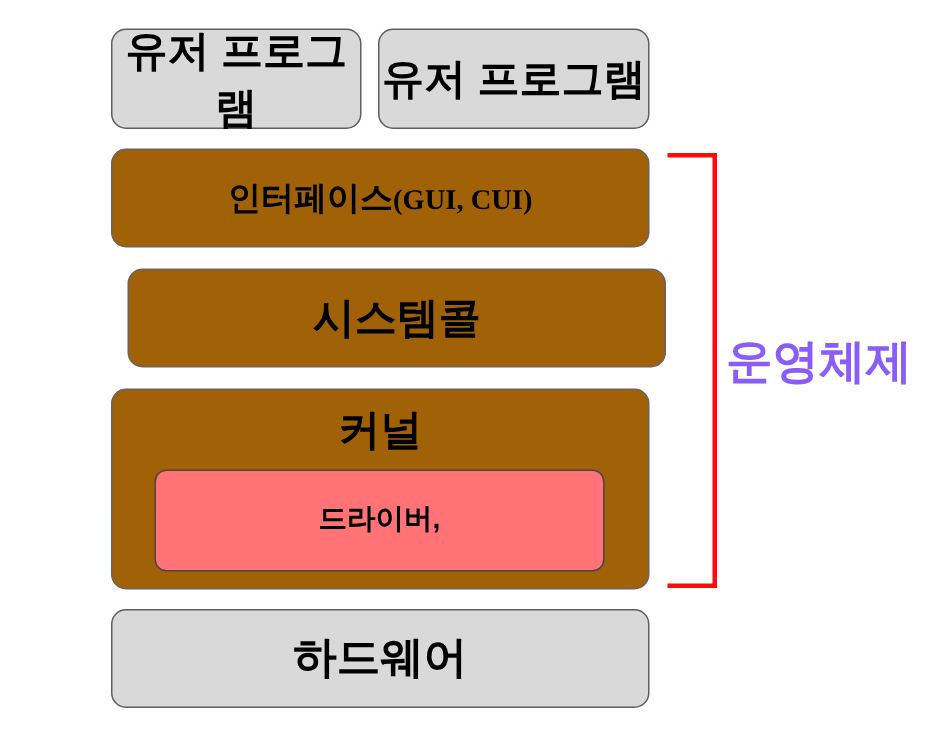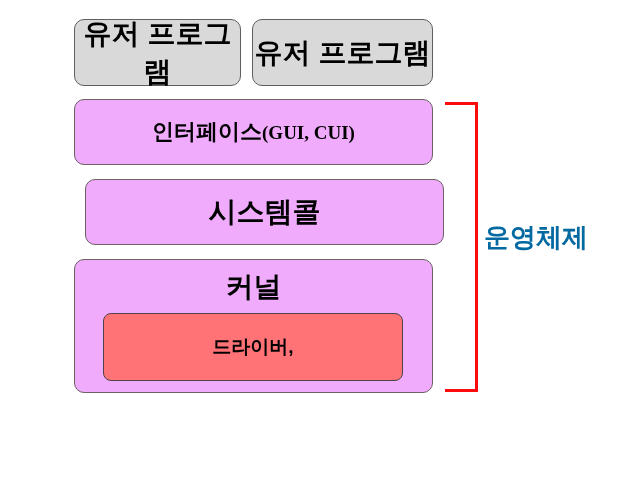--- a/index.html
+++ b/index.html
@@ -20,21 +20,21 @@
     text-align:center;
     font-weight:700;
     color:#000000;
   }
   .gray{
     background:#d9d9d9;
     border:1.5px solid #5f5f5f;
     border-radius:10px;
   }
   .pink{
-    background:#f0abfc;
+    background:#a16207;
     border:1.5px solid #6e6166;
     border-radius:10px;
   }
   .user1{left:73px;top:19px;width:167px;height:67px;font-size:28px;}
   .user2{left:251px;top:19px;width:181px;height:67px;font-size:28px;}
   .interface{left:73px;top:99px;width:359px;height:66px;font-size:22px;}
   .interface .latin{
     font-family:"Liberation Serif","DejaVu Serif",serif;
     font-size:19px;
   }
@@ -61,23 +61,24 @@
     width:33px;height:290px;
     box-sizing:border-box;
     border-top:3px solid #fb0b0b;
     border-right:3px solid #fb0b0b;
     border-bottom:3px solid #fb0b0b;
   }
   .bracket-label{
     position:absolute;
     left:483px;top:220px;
     width:120px;
-    font-size:26px;
+    text-align:center;
+    font-size:31px;
     font-weight:700;
-    color:#0369a1;
+    color:#8b5cf6;
     white-space:nowrap;
   }
 </style>
 </head>
 <body>
 
 <div class="stage">
 
   <div class="box gray user1">
     <span>유저 프로그램</span>
@@ -96,18 +97,21 @@
   </div>
 
   <div class="box pink kernel">
     <span>커널</span>
   </div>
 
   <div class="box driver">
     <div>드라이버,</div>
   </div>
 
+  <div class="box gray hardware">
+    <span>하드웨어</span>
+  </div>
 
   <div class="bracket"></div>
 
   <div class="bracket-label">운영체제</div>
 
 </div>
 
 </body></html>

